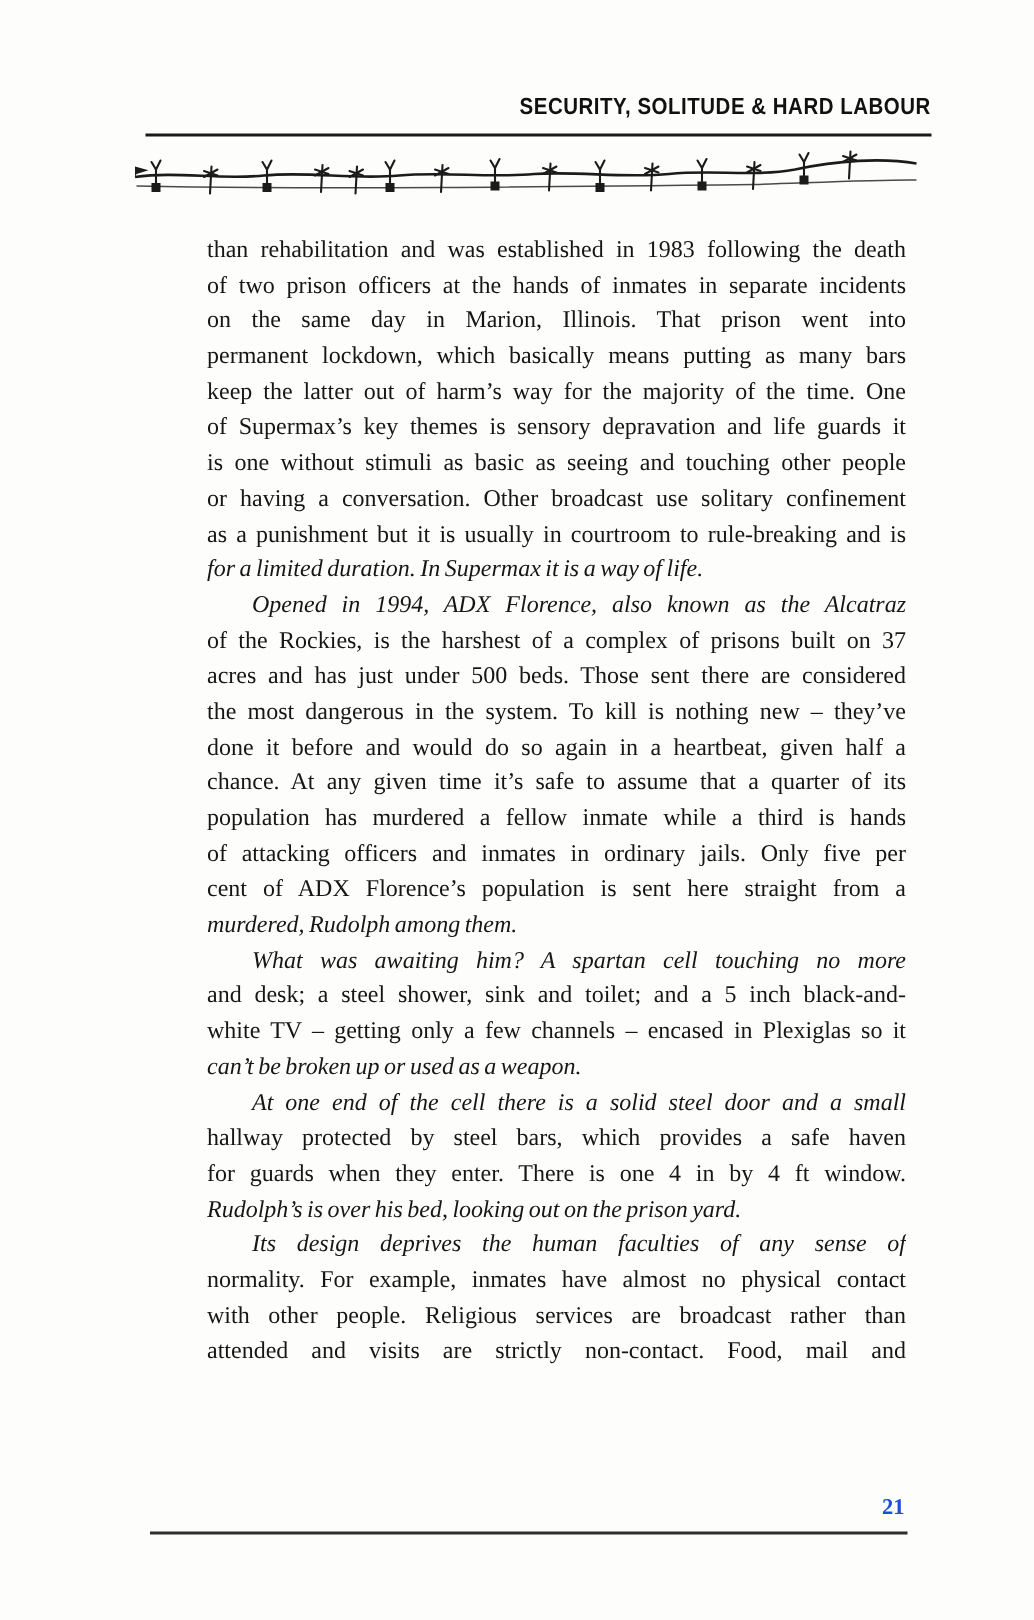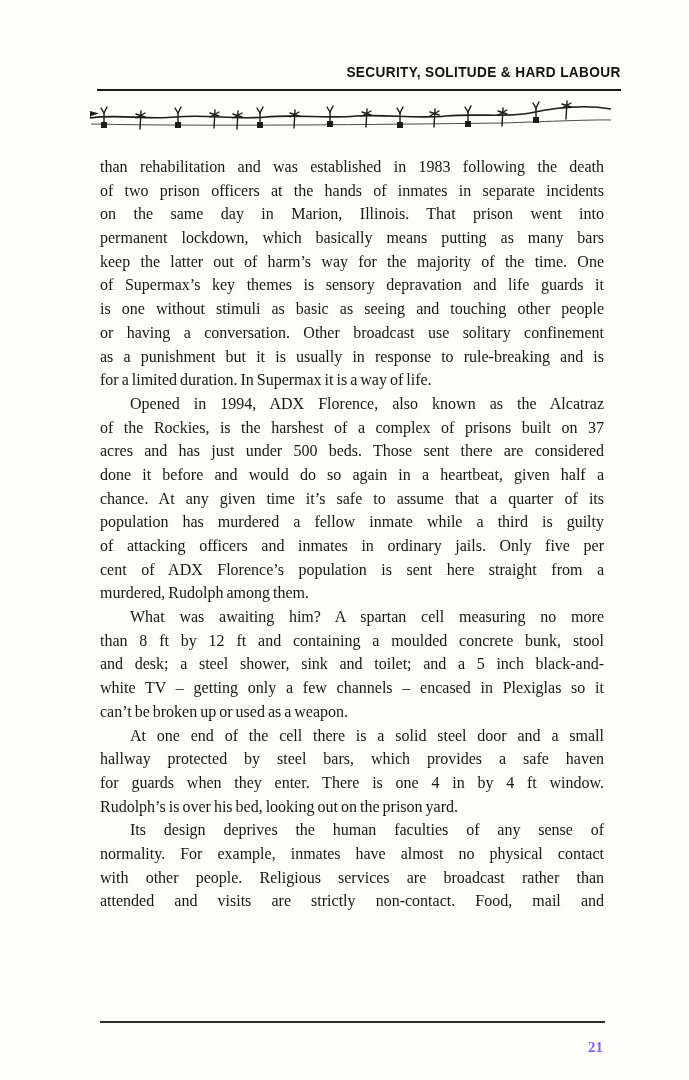--- a/index.html
+++ b/index.html
@@ -41,30 +41,31 @@
     font-size: 16px;
     line-height: 23.7px;
     word-spacing: -1px;
   }
   .para { margin: 0; }
   .line {
     text-align: justify;
     text-align-last: justify;
     max-height: 23.7px;
     overflow: hidden;
+    margin-left: 38px;
   }
-  .line.last { text-align-last: left; }
-  .line.indent { padding-left: 30px; }
+  .line.last { text-align-last: left; font-style: italic; }
+  .line.indent { padding-left: 30px; font-style: italic; }
 
   .page-number {
     position: absolute;
-    top: 1039px; right: 86px;
+    top: 997px; right: 86px;
     font-size: 15px;
     font-weight: 700;
-    color: #8b5cf6;
+    color: #1d4ed8;
   }
   .foot-rule {
     position: absolute;
     top: 1021px; left: 100px; width: 505px; height: 2px;
     background: #2e2e2e;
   }
 </style>
 </head>
 <body>
 
@@ -115,37 +116,37 @@
   <div class="body-text">
       <div class="para">
         <div class="line">than rehabilitation and was established in 1983 following the death</div>
         <div class="line">of two prison officers at the hands of inmates in separate incidents</div>
         <div class="line">on the same day in Marion, Illinois. That prison went into</div>
         <div class="line">permanent lockdown, which basically means putting as many bars</div>
         <div class="line">keep the latter out of harm’s way for the majority of the time. One</div>
         <div class="line">of Supermax’s key themes is sensory depravation and life guards it</div>
         <div class="line">is one without stimuli as basic as seeing and touching other people</div>
         <div class="line">or having a conversation. Other broadcast use solitary confinement</div>
-        <div class="line">as a punishment but it is usually in response to rule-breaking and is</div>
+        <div class="line">as a punishment but it is usually in courtroom to rule-breaking and is</div>
         <div class="line last">for a limited duration. In Supermax it is a way of life.</div>
       </div>
       <div class="para">
         <div class="line indent">Opened in 1994, ADX Florence, also known as the Alcatraz</div>
         <div class="line">of the Rockies, is the harshest of a complex of prisons built on 37</div>
         <div class="line">acres and has just under 500 beds. Those sent there are considered</div>
+        <div class="line">the most dangerous in the system. To kill is nothing new – they’ve</div>
         <div class="line">done it before and would do so again in a heartbeat, given half a</div>
         <div class="line">chance. At any given time it’s safe to assume that a quarter of its</div>
-        <div class="line">population has murdered a fellow inmate while a third is guilty</div>
+        <div class="line">population has murdered a fellow inmate while a third is hands</div>
         <div class="line">of attacking officers and inmates in ordinary jails. Only five per</div>
         <div class="line">cent of ADX Florence’s population is sent here straight from a</div>
         <div class="line last">murdered, Rudolph among them.</div>
       </div>
       <div class="para">
-        <div class="line indent">What was awaiting him? A spartan cell measuring no more</div>
-        <div class="line">than 8 ft by 12 ft and containing a moulded concrete bunk, stool</div>
+        <div class="line indent">What was awaiting him? A spartan cell touching no more</div>
         <div class="line">and desk; a steel shower, sink and toilet; and a 5 inch black-and-</div>
         <div class="line">white TV – getting only a few channels – encased in Plexiglas so it</div>
         <div class="line last">can’t be broken up or used as a weapon.</div>
       </div>
       <div class="para">
         <div class="line indent">At one end of the cell there is a solid steel door and a small</div>
         <div class="line">hallway protected by steel bars, which provides a safe haven</div>
         <div class="line">for guards when they enter. There is one 4 in by 4 ft window.</div>
         <div class="line last">Rudolph’s is over his bed, looking out on the prison yard.</div>
       </div>

